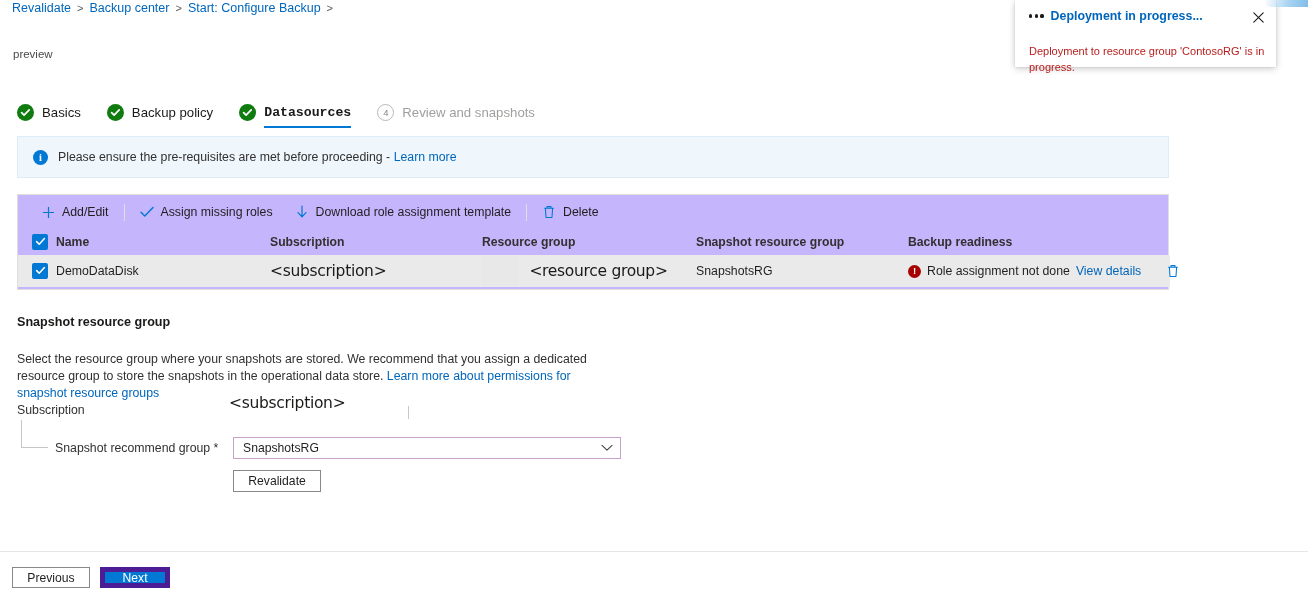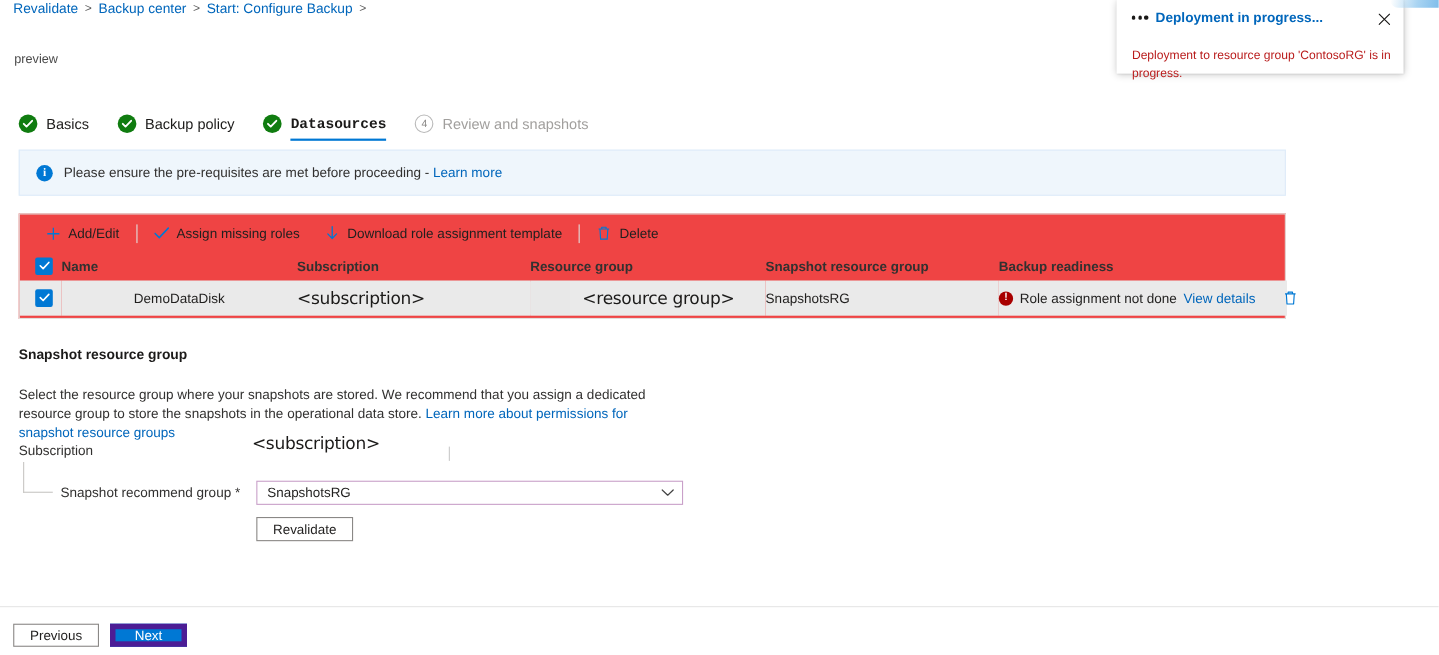--- a/index.html
+++ b/index.html
@@ -67,40 +67,40 @@
     width: 15px; height: 15px; border-radius: 50%; background: #0078d4;
     color: #fff; font-size: 10.5px; font-weight: 700; font-family: "Liberation Serif", serif;
     display: flex; align-items: center; justify-content: center; flex: none;
   }
   .info-text { font-size: 12.3px; color: #323130; }
   .lnk { color: #0066bb; cursor: pointer; }
 
   
   .grid-panel {
     position: absolute; left: 17px; top: 194px; width: 1152px; height: 96px;
-    background: #ef4444; border: 1px solid #e1dfdd;
+    background: #c4b5fd; border: 1px solid #e1dfdd;
   }
   .toolbar { display: flex; align-items: center; height: 34px; padding-left: 12px; }
   .tb-btn {
     display: flex; align-items: center; gap: 7px; padding: 0 11px;
     font-size: 12.3px; color: #201f1e; cursor: pointer; height: 26px; white-space: nowrap;
   }
   .tb-sep { width: 1px; height: 17px; background: #e1dfdd; margin: 0 4px; }
   .tb-ico { width: 14px; height: 14px; display:flex; align-items:center; justify-content:center; flex:none; }
 
   
   .tbl { width: 100%; border-collapse: collapse; table-layout: fixed; }
   .tbl th {
     text-align: left; font-size: 12.2px; font-weight: 600; color: #323130;
     padding: 0; height: 26px; vertical-align: middle;
   }
   .tbl td { padding: 0; height: 32px; vertical-align: middle; font-size: 12.3px; color: #201f1e; }
   .tbl tbody tr { background: #eaeaea; }
   .c-check { width: 38px; padding-left: 14px !important; }
-  .c-name { width: 214px; text-align: center; }
+  .c-name { width: 214px; }
   .c-sub  { width: 212px; }
   .c-rg   { width: 214px; }
   .c-srg  { width: 212px; }
   .c-ready{ width: 262px; }
 
   .cbx {
     width: 16px; height: 16px; border-radius: 2px; background: #0078d4;
     display: inline-flex; align-items: center; justify-content: center; cursor: pointer;
   }
 

